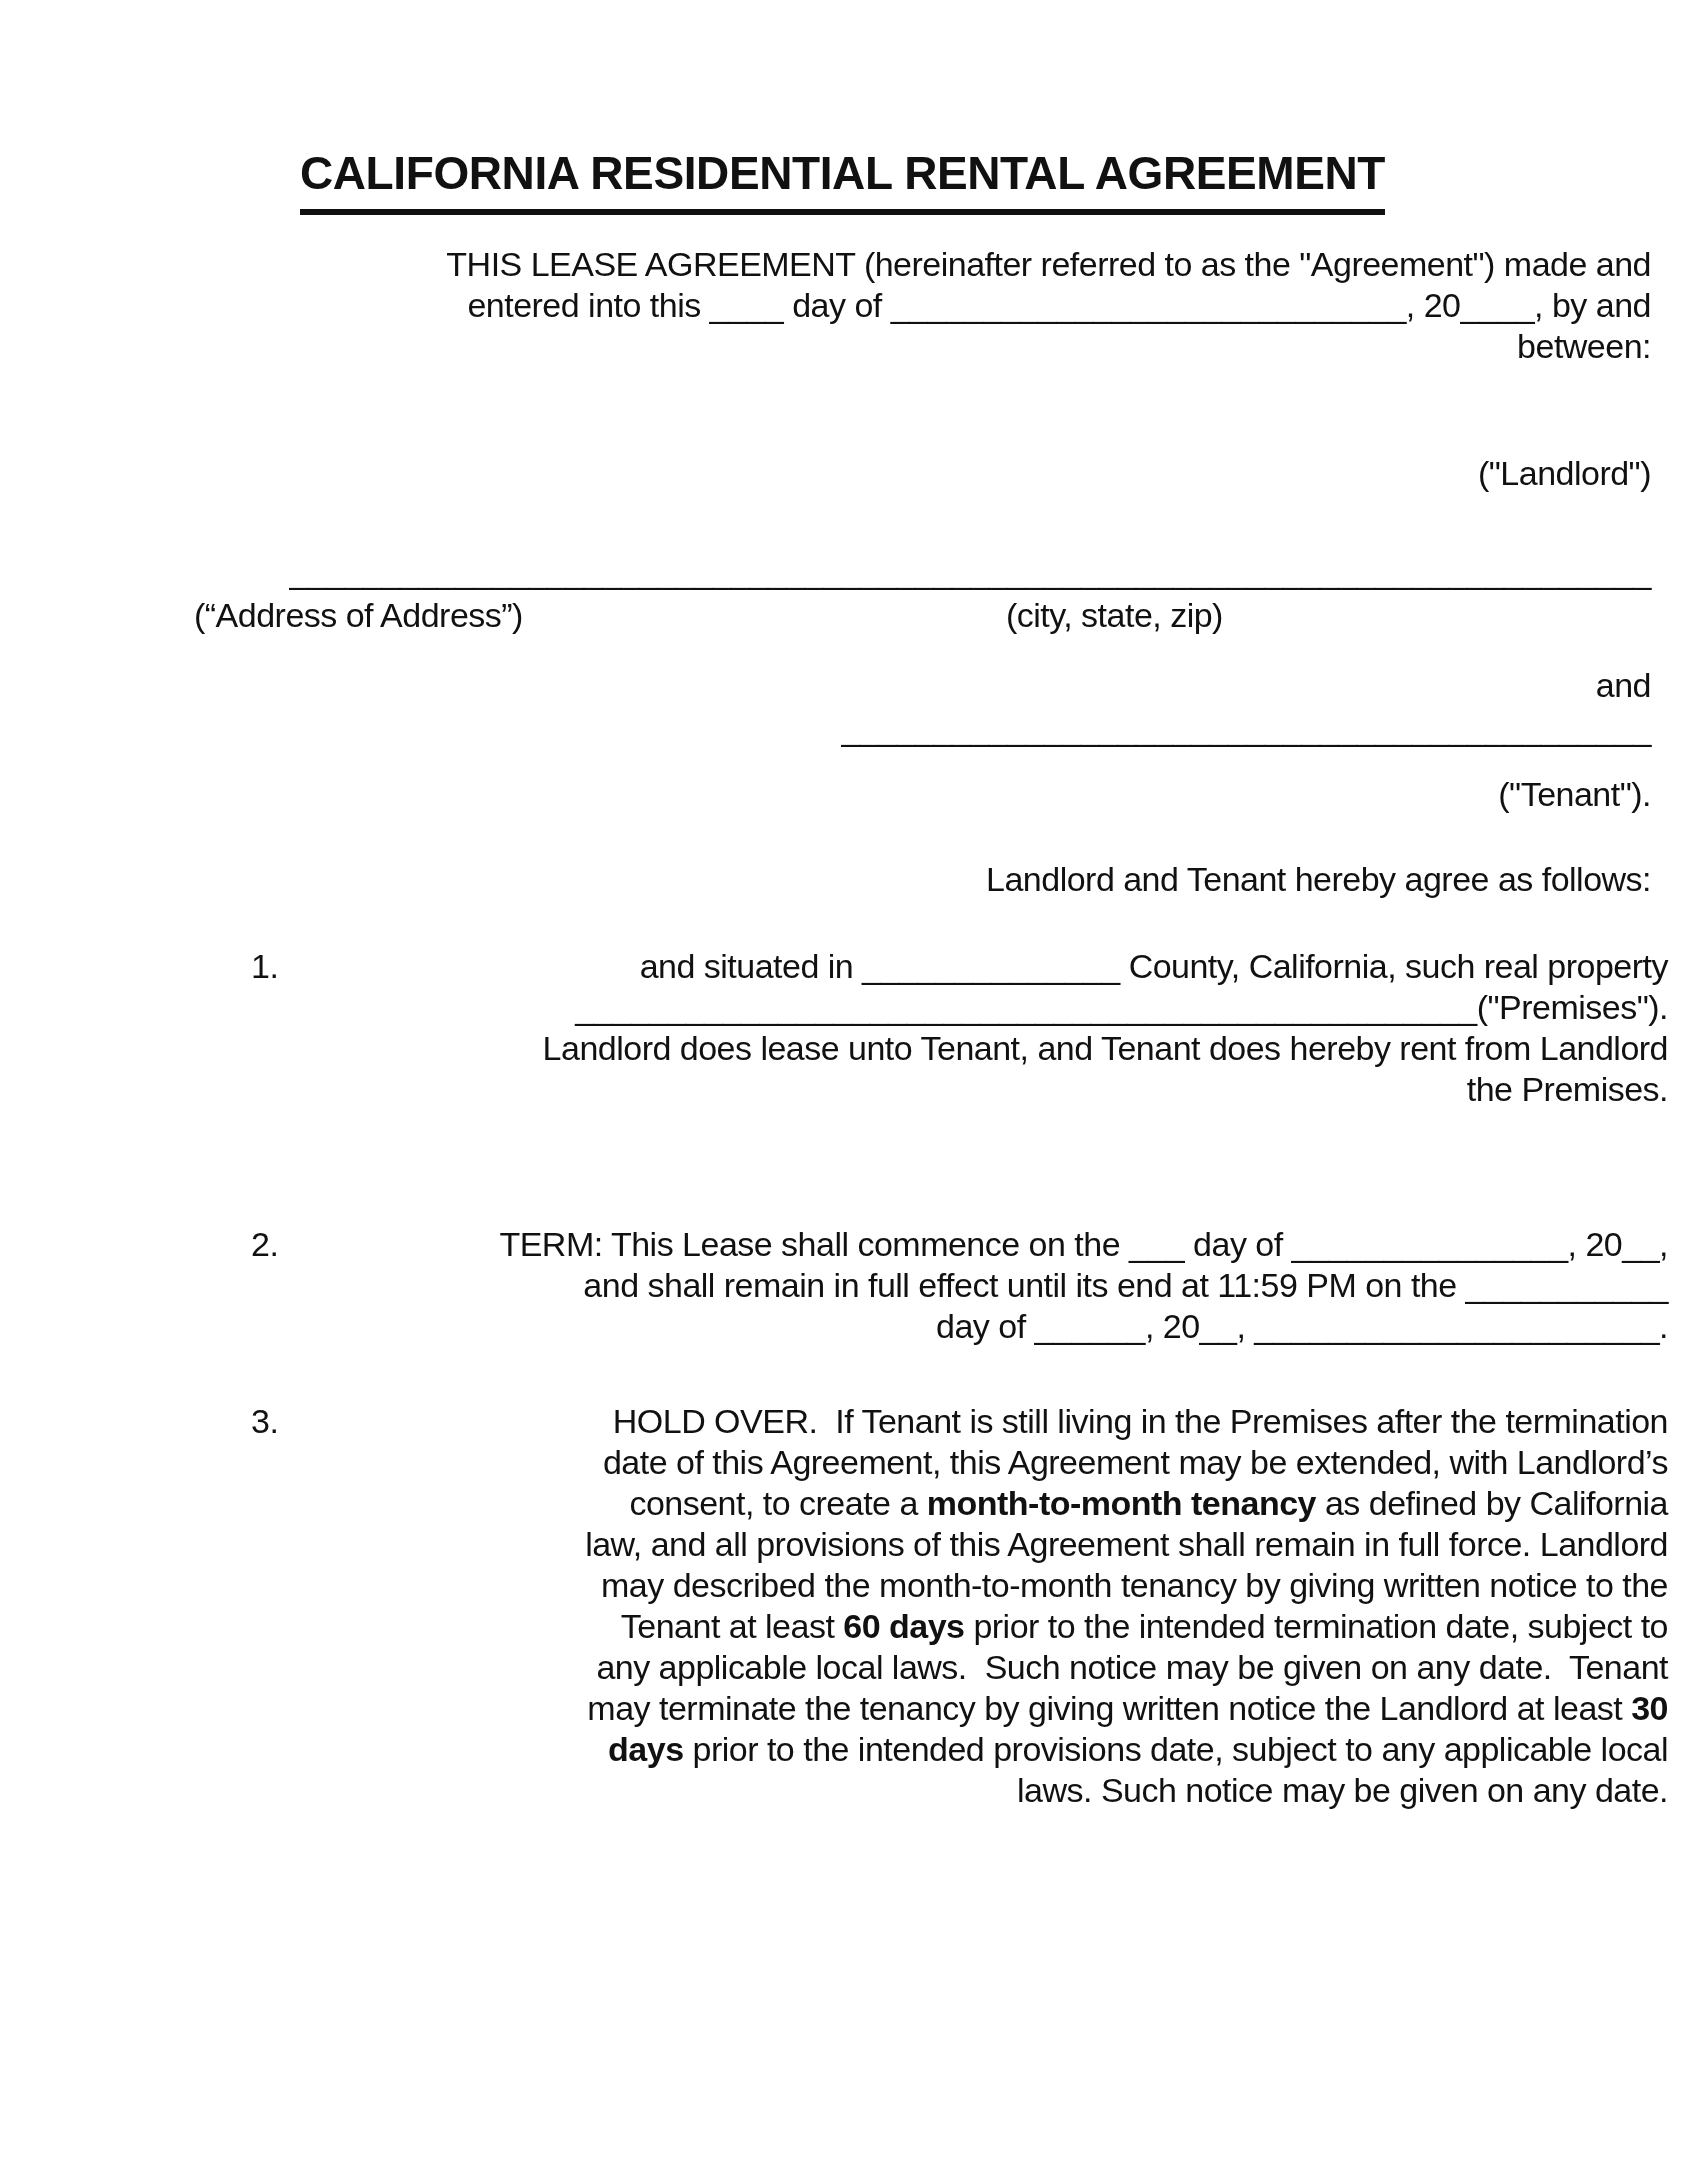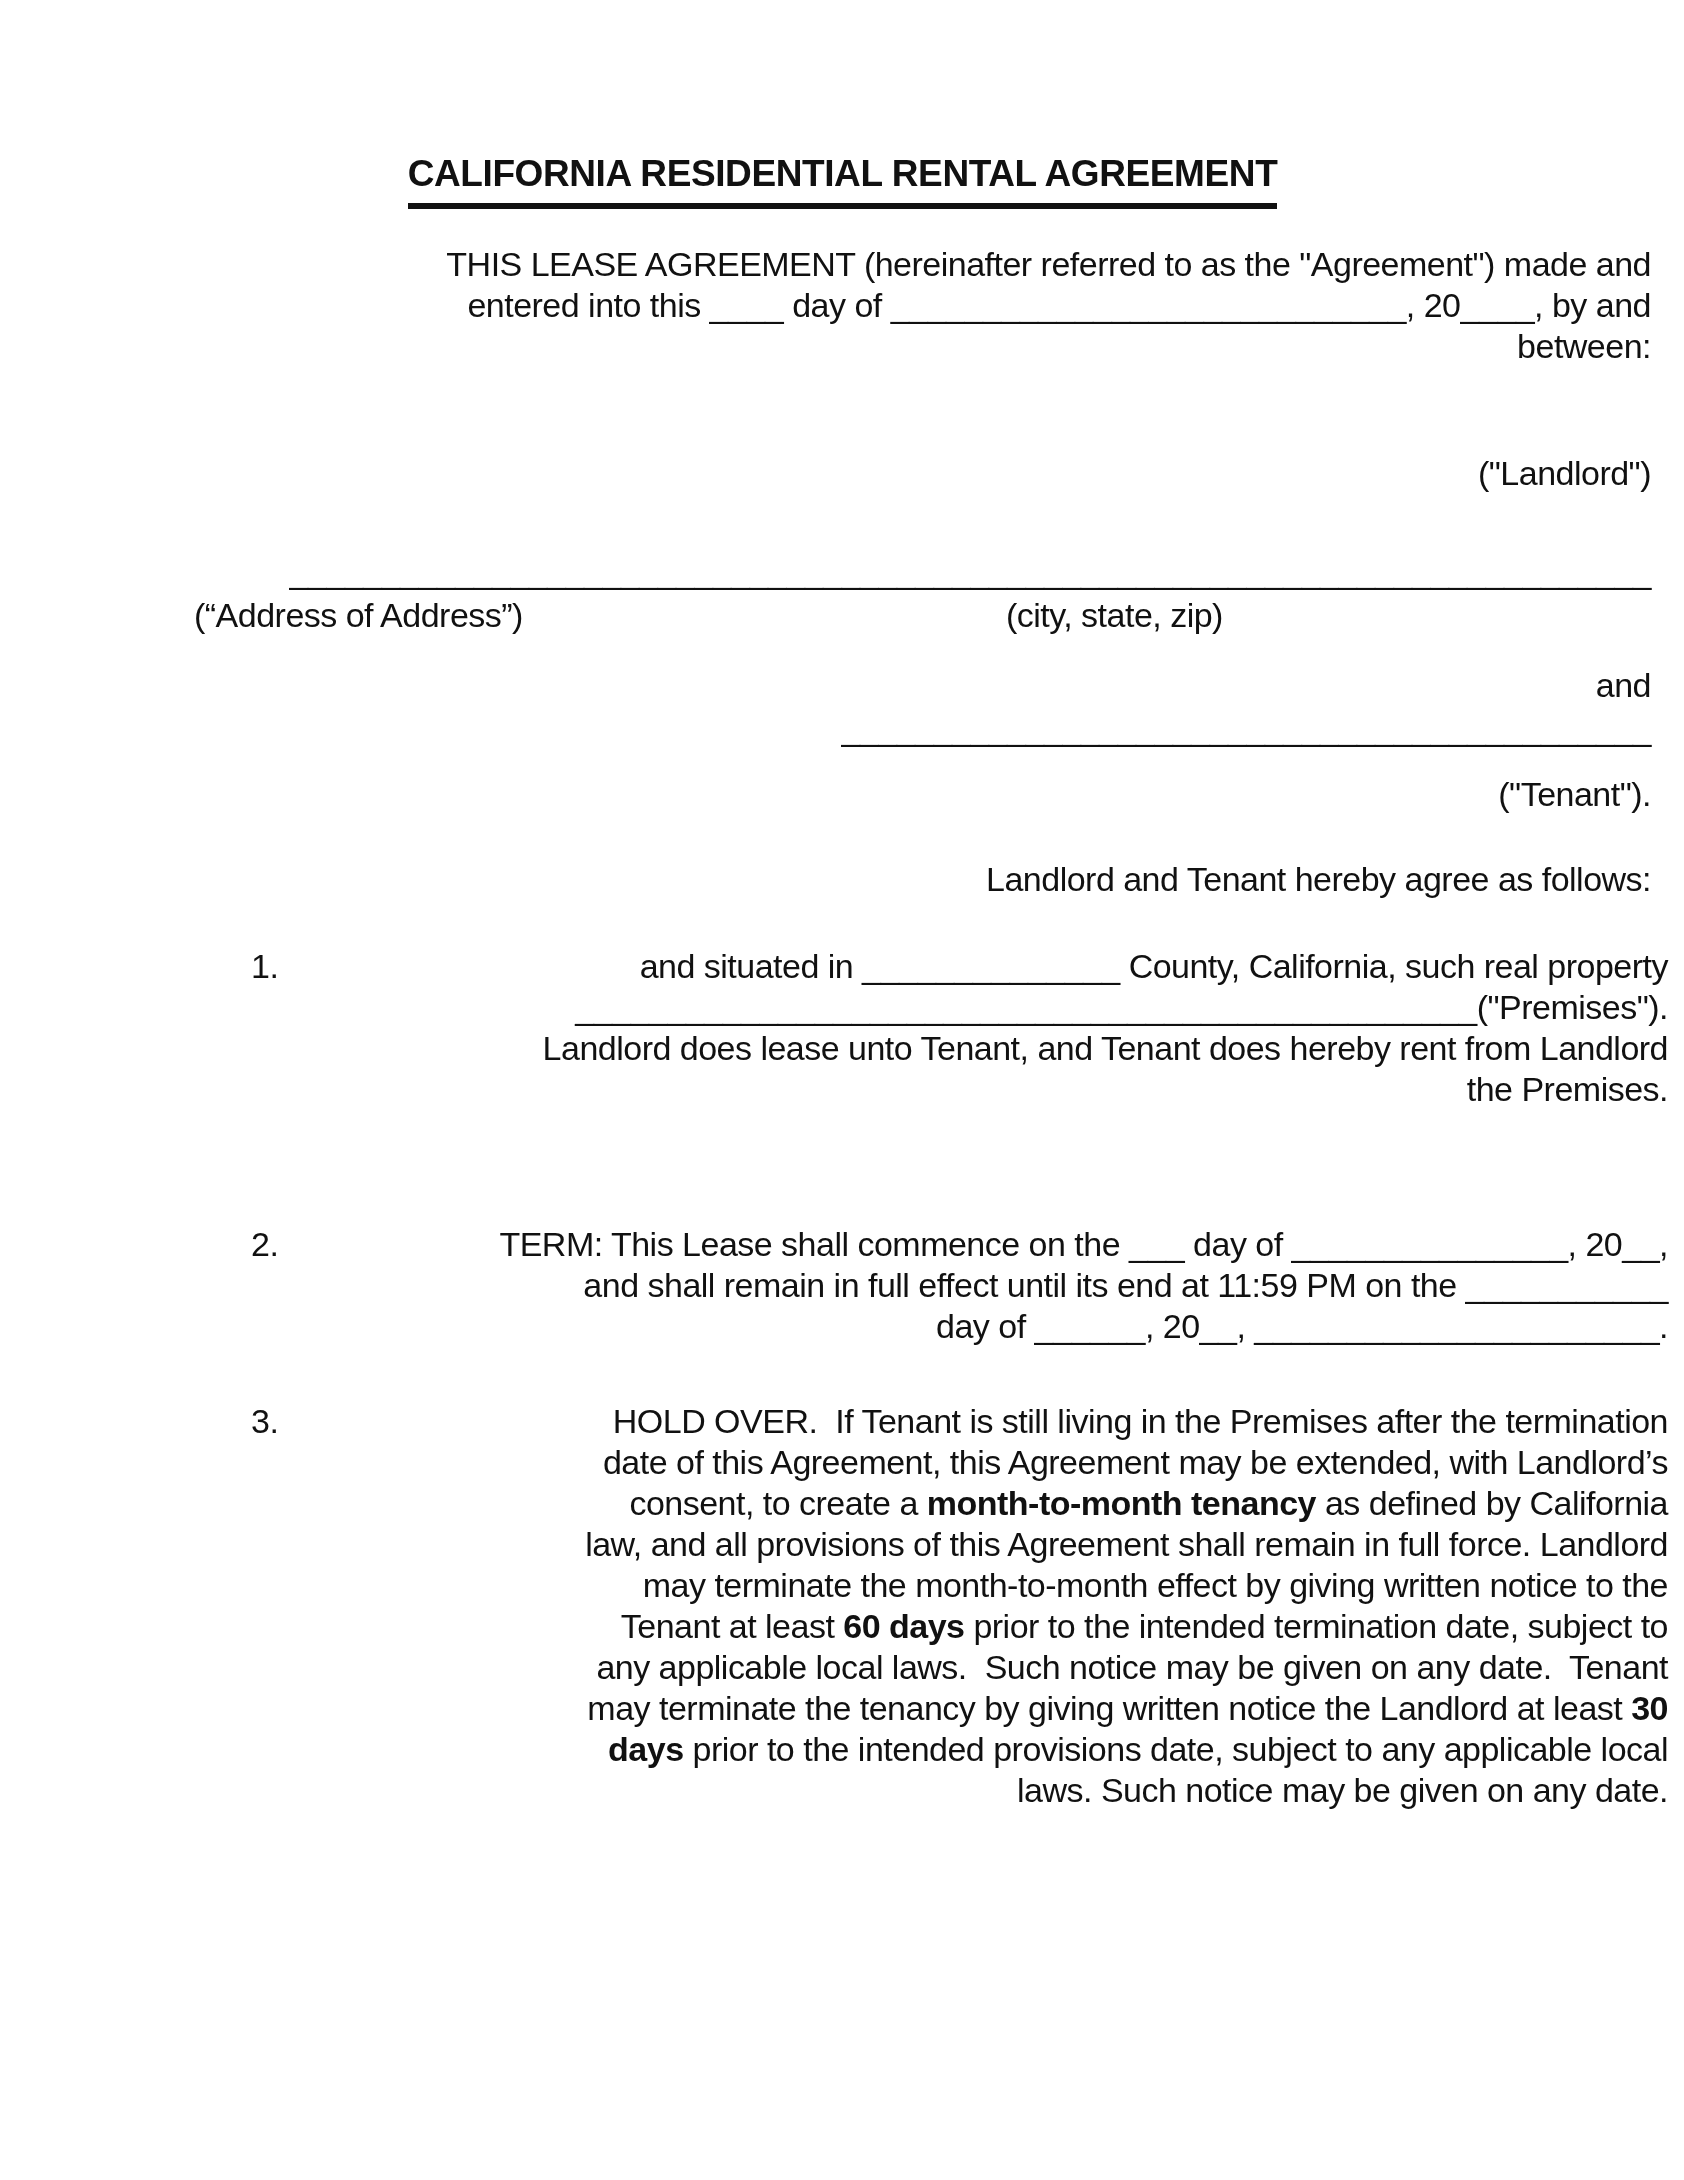--- a/index.html
+++ b/index.html
@@ -23,24 +23,24 @@
   .line { white-space: pre; text-align: right; }
   .title-wrap {
     position: absolute;
     left: 0; right: 0;
     top: 153px;
     text-align: center;
   }
   .title-text {
     display: inline-block;
     font-weight: bold;
-    font-size: 37px;
+    font-size: 46px;
     letter-spacing: -0.4px;
     border-bottom: 6px solid #111;
-    padding-bottom: 9px;
+    padding-bottom: 15px;
   }
   .labels-row { position: relative; }
   .label-right { position: absolute; left: 812px; top: 0; white-space: pre; }
   .section { position: absolute; left: 194px; right: 17px; }
   .section .num {
     position: absolute;
     left: 57px;
     top: 0;
     white-space: pre;
   }
@@ -96,21 +96,21 @@
     </div>
   </div>
 
   <div class="section" style="top:1401px;">
     <div class="num line">3.</div>
     <div class="body">
       <div class="line">HOLD OVER.  If Tenant is still living in the Premises after the termination</div>
       <div class="line">date of this Agreement, this Agreement may be extended, with Landlord’s</div>
       <div class="line"><span>consent, to create a </span><b>month-to-month tenancy</b><span> as defined by California</span></div>
       <div class="line">law, and all provisions of this Agreement shall remain in full force. Landlord</div>
-      <div class="line">may terminate the month-to-month effect by giving written notice to the</div>
+      <div class="line">may described the month-to-month tenancy by giving written notice to the</div>
       <div class="line"><span>Tenant at least </span><b>60 days</b><span> prior to the intended termination date, subject to</span></div>
       <div class="line">any applicable local laws.  Such notice may be given on any date.  Tenant</div>
       <div class="line"><span>may terminate the tenancy by giving written notice the Landlord at least </span><b>30</b></div>
       <div class="line"><b>days</b><span> prior to the intended provisions date, subject to any applicable local</span></div>
       <div class="line">laws. Such notice may be given on any date.</div>
     </div>
   </div>
 
 </div>
 

